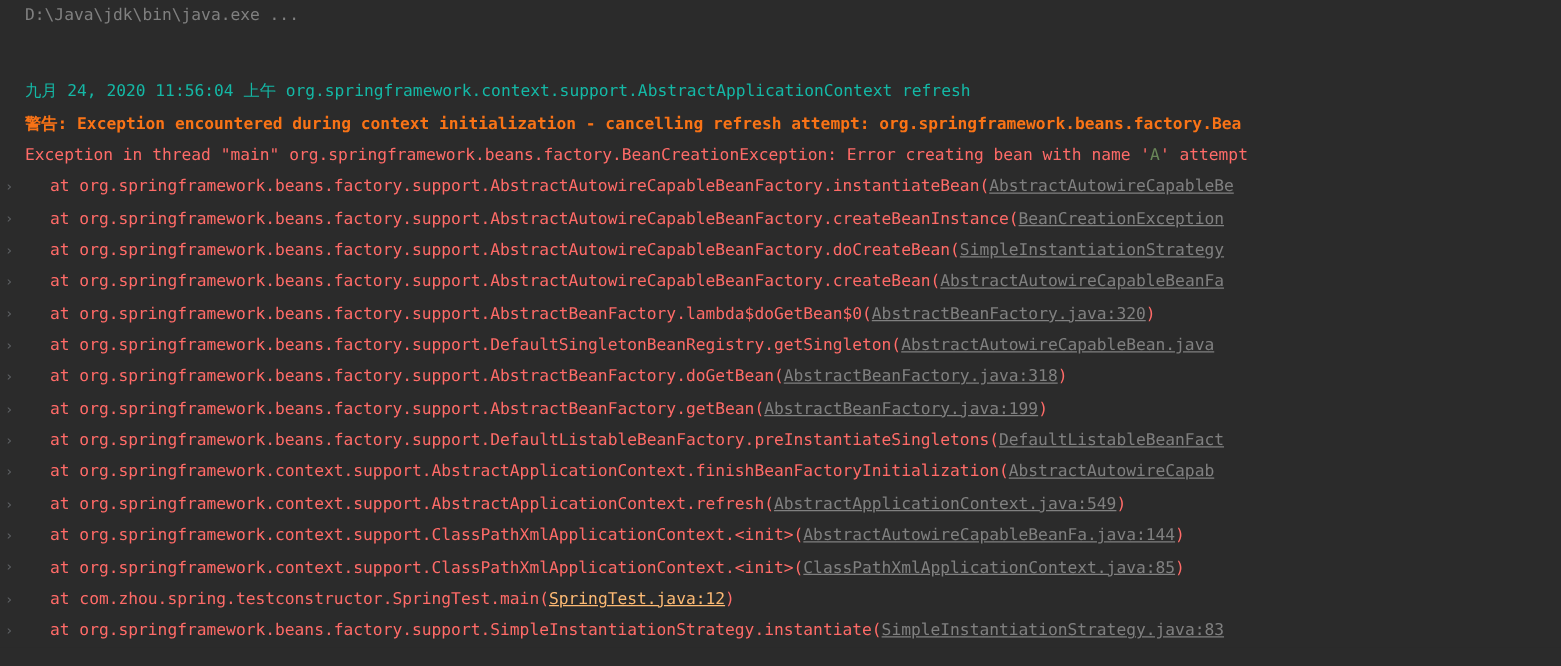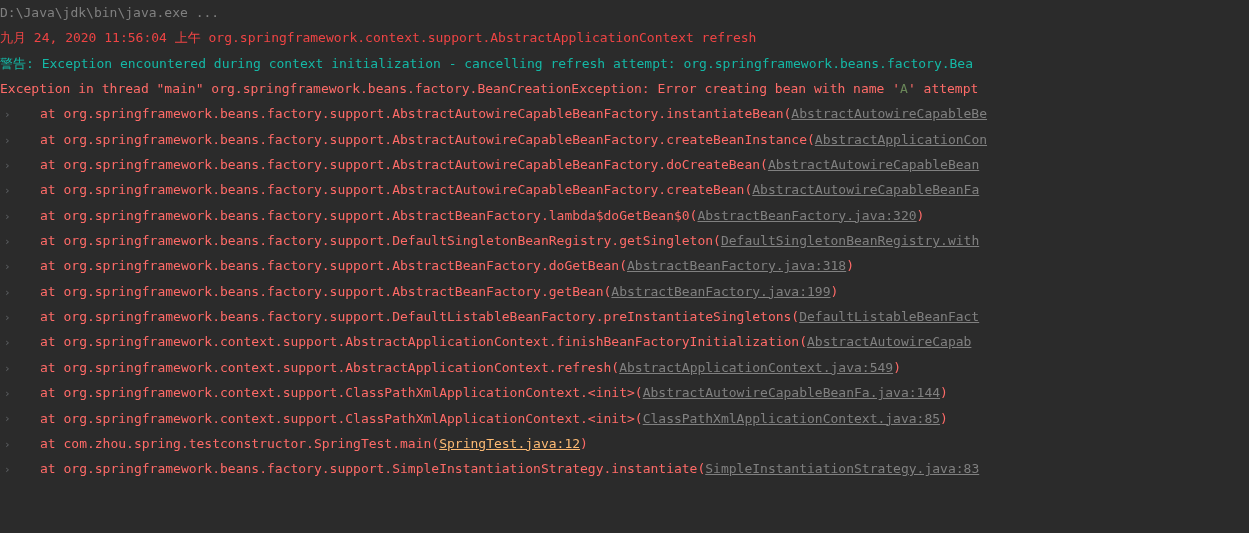--- a/index.html
+++ b/index.html
@@ -12,25 +12,25 @@
     color: #bbbbbb;
     overflow-x: hidden;
     white-space: nowrap;
   }
   .console {
     padding: 0 0 0 0;
     width: 1249px;
   }
   .line {
     display: block;
-    padding-left: 0;
+    padding-left: 20px;
   }
   .command { color: #808080; }
-  .ts { color: #ef4444; }
-  .warn { color: #14b8a6; }
+  .ts { color: #14b8a6; margin-top: 36px; }
+  .warn { color: #f97316; font-weight: bold; }
   .err { color: #ff6b68; }
   .quote { color: #6a8759; }
   .link { color: #808080; text-decoration: underline; }
   .linkblue { color: #fdba74; text-decoration: underline; }
   .arrow {
     display: inline-block;
     width: 10px;
     color: #606366;
     font-size: 11px;
     vertical-align: middle;
@@ -55,25 +55,25 @@
   <span class="line ts">九月 24, 2020 11:56:04 上午 org.springframework.context.support.AbstractApplicationContext refresh</span>
 
   <span class="line warn">警告: Exception encountered during context initialization - cancelling refresh attempt: org.springframework.beans.factory.Bea</span>
 
   <span class="line">
     <span class="err">Exception in thread "main" org.springframework.beans.factory.BeanCreationException: Error creating bean with name '</span><span class="quote">A</span><span class="err">' attempt</span>
   </span>
 
   <div id="trace-container">
       <span class="line trace-line"><span class="arrow">›</span><span class="indent"></span><span class="err">at org.springframework.beans.factory.support.AbstractAutowireCapableBeanFactory.instantiateBean(</span><span class="link">AbstractAutowireCapableBe</span><span class="err"></span></span>
-      <span class="line trace-line"><span class="arrow">›</span><span class="indent"></span><span class="err">at org.springframework.beans.factory.support.AbstractAutowireCapableBeanFactory.createBeanInstance(</span><span class="link">AbstractApplicationCon</span><span class="err"></span></span>
-      <span class="line trace-line"><span class="arrow">›</span><span class="indent"></span><span class="err">at org.springframework.beans.factory.support.AbstractAutowireCapableBeanFactory.doCreateBean(</span><span class="link">AbstractAutowireCapableBean</span><span class="err"></span></span>
+      <span class="line trace-line"><span class="arrow">›</span><span class="indent"></span><span class="err">at org.springframework.beans.factory.support.AbstractAutowireCapableBeanFactory.createBeanInstance(</span><span class="link">BeanCreationException</span><span class="err"></span></span>
+      <span class="line trace-line"><span class="arrow">›</span><span class="indent"></span><span class="err">at org.springframework.beans.factory.support.AbstractAutowireCapableBeanFactory.doCreateBean(</span><span class="link">SimpleInstantiationStrategy</span><span class="err"></span></span>
       <span class="line trace-line"><span class="arrow">›</span><span class="indent"></span><span class="err">at org.springframework.beans.factory.support.AbstractAutowireCapableBeanFactory.createBean(</span><span class="link">AbstractAutowireCapableBeanFa</span><span class="err"></span></span>
       <span class="line trace-line"><span class="arrow">›</span><span class="indent"></span><span class="err">at org.springframework.beans.factory.support.AbstractBeanFactory.lambda$doGetBean$0(</span><span class="link">AbstractBeanFactory.java:320</span><span class="err">)</span></span>
-      <span class="line trace-line"><span class="arrow">›</span><span class="indent"></span><span class="err">at org.springframework.beans.factory.support.DefaultSingletonBeanRegistry.getSingleton(</span><span class="link">DefaultSingletonBeanRegistry.with</span><span class="err"></span></span>
+      <span class="line trace-line"><span class="arrow">›</span><span class="indent"></span><span class="err">at org.springframework.beans.factory.support.DefaultSingletonBeanRegistry.getSingleton(</span><span class="link">AbstractAutowireCapableBean.java</span><span class="err"></span></span>
       <span class="line trace-line"><span class="arrow">›</span><span class="indent"></span><span class="err">at org.springframework.beans.factory.support.AbstractBeanFactory.doGetBean(</span><span class="link">AbstractBeanFactory.java:318</span><span class="err">)</span></span>
       <span class="line trace-line"><span class="arrow">›</span><span class="indent"></span><span class="err">at org.springframework.beans.factory.support.AbstractBeanFactory.getBean(</span><span class="link">AbstractBeanFactory.java:199</span><span class="err">)</span></span>
       <span class="line trace-line"><span class="arrow">›</span><span class="indent"></span><span class="err">at org.springframework.beans.factory.support.DefaultListableBeanFactory.preInstantiateSingletons(</span><span class="link">DefaultListableBeanFact</span><span class="err"></span></span>
       <span class="line trace-line"><span class="arrow">›</span><span class="indent"></span><span class="err">at org.springframework.context.support.AbstractApplicationContext.finishBeanFactoryInitialization(</span><span class="link">AbstractAutowireCapab</span><span class="err"></span></span>
       <span class="line trace-line"><span class="arrow">›</span><span class="indent"></span><span class="err">at org.springframework.context.support.AbstractApplicationContext.refresh(</span><span class="link">AbstractApplicationContext.java:549</span><span class="err">)</span></span>
       <span class="line trace-line"><span class="arrow">›</span><span class="indent"></span><span class="err">at org.springframework.context.support.ClassPathXmlApplicationContext.&lt;init&gt;(</span><span class="link">AbstractAutowireCapableBeanFa.java:144</span><span class="err">)</span></span>
       <span class="line trace-line"><span class="arrow">›</span><span class="indent"></span><span class="err">at org.springframework.context.support.ClassPathXmlApplicationContext.&lt;init&gt;(</span><span class="link">ClassPathXmlApplicationContext.java:85</span><span class="err">)</span></span>
       <span class="line trace-line"><span class="arrow">›</span><span class="indent"></span><span class="err">at com.zhou.spring.testconstructor.SpringTest.main(</span><span class="linkblue">SpringTest.java:12</span><span class="err">)</span></span>
     </div>
 

